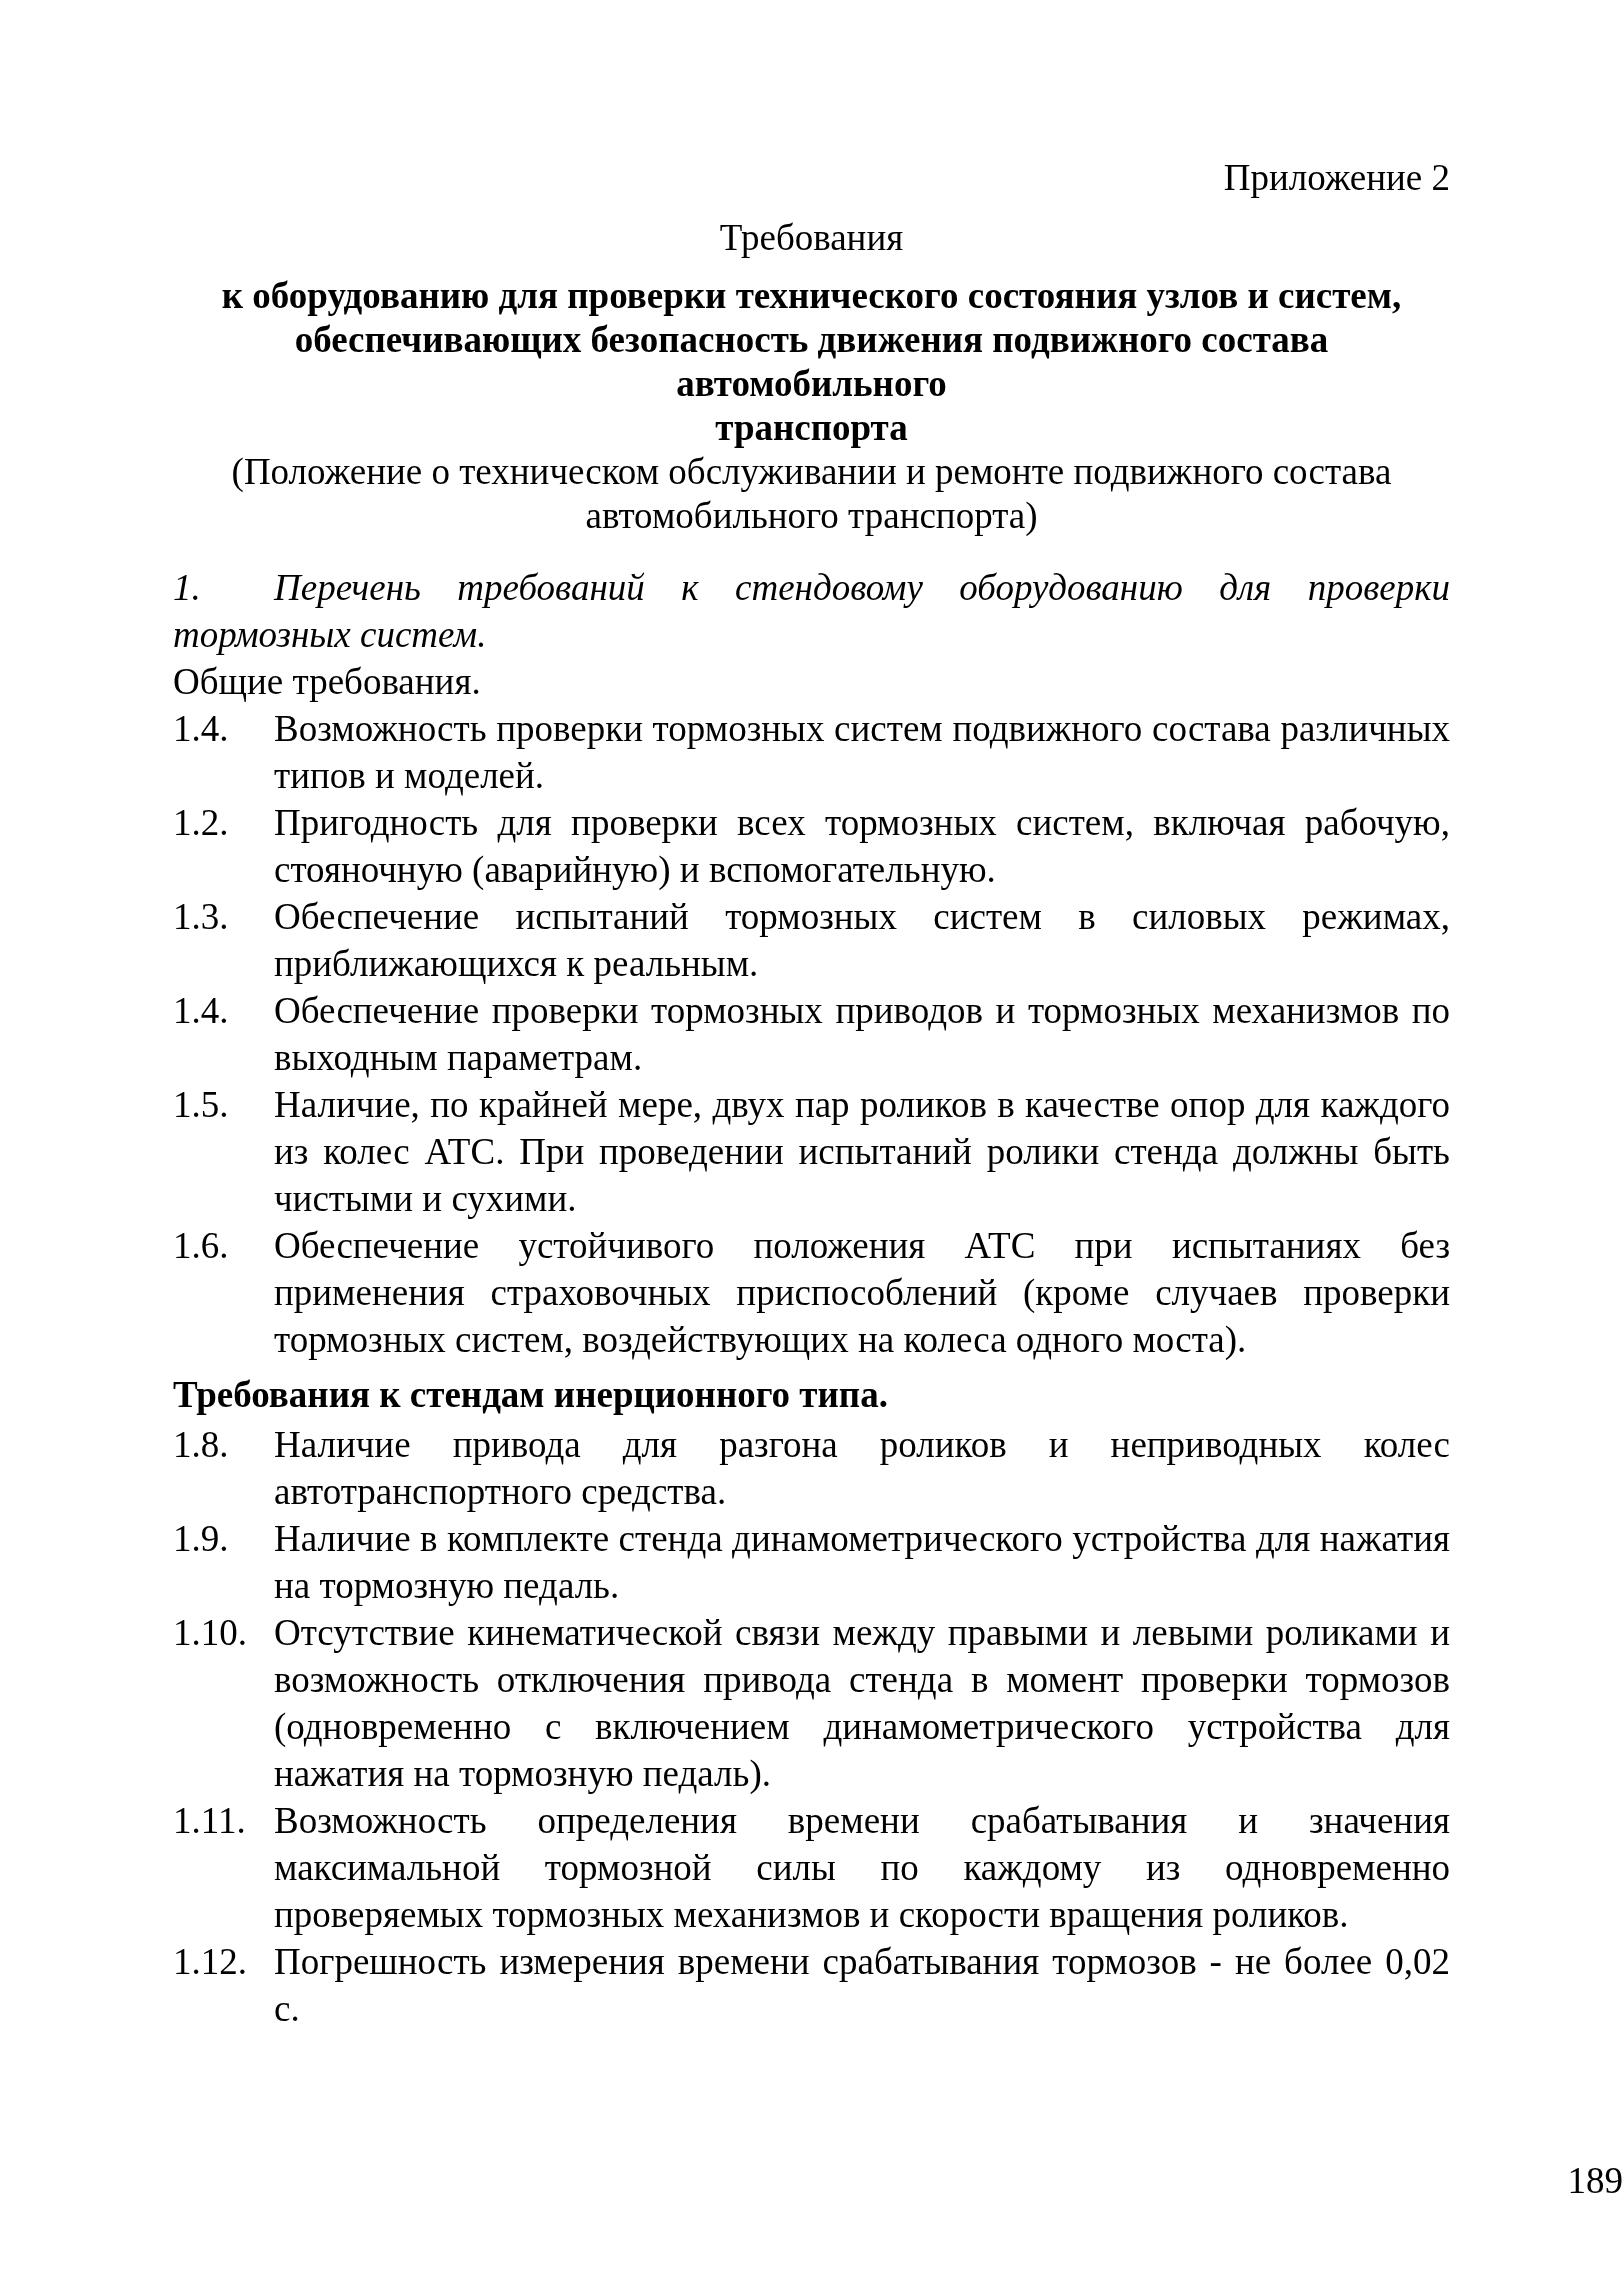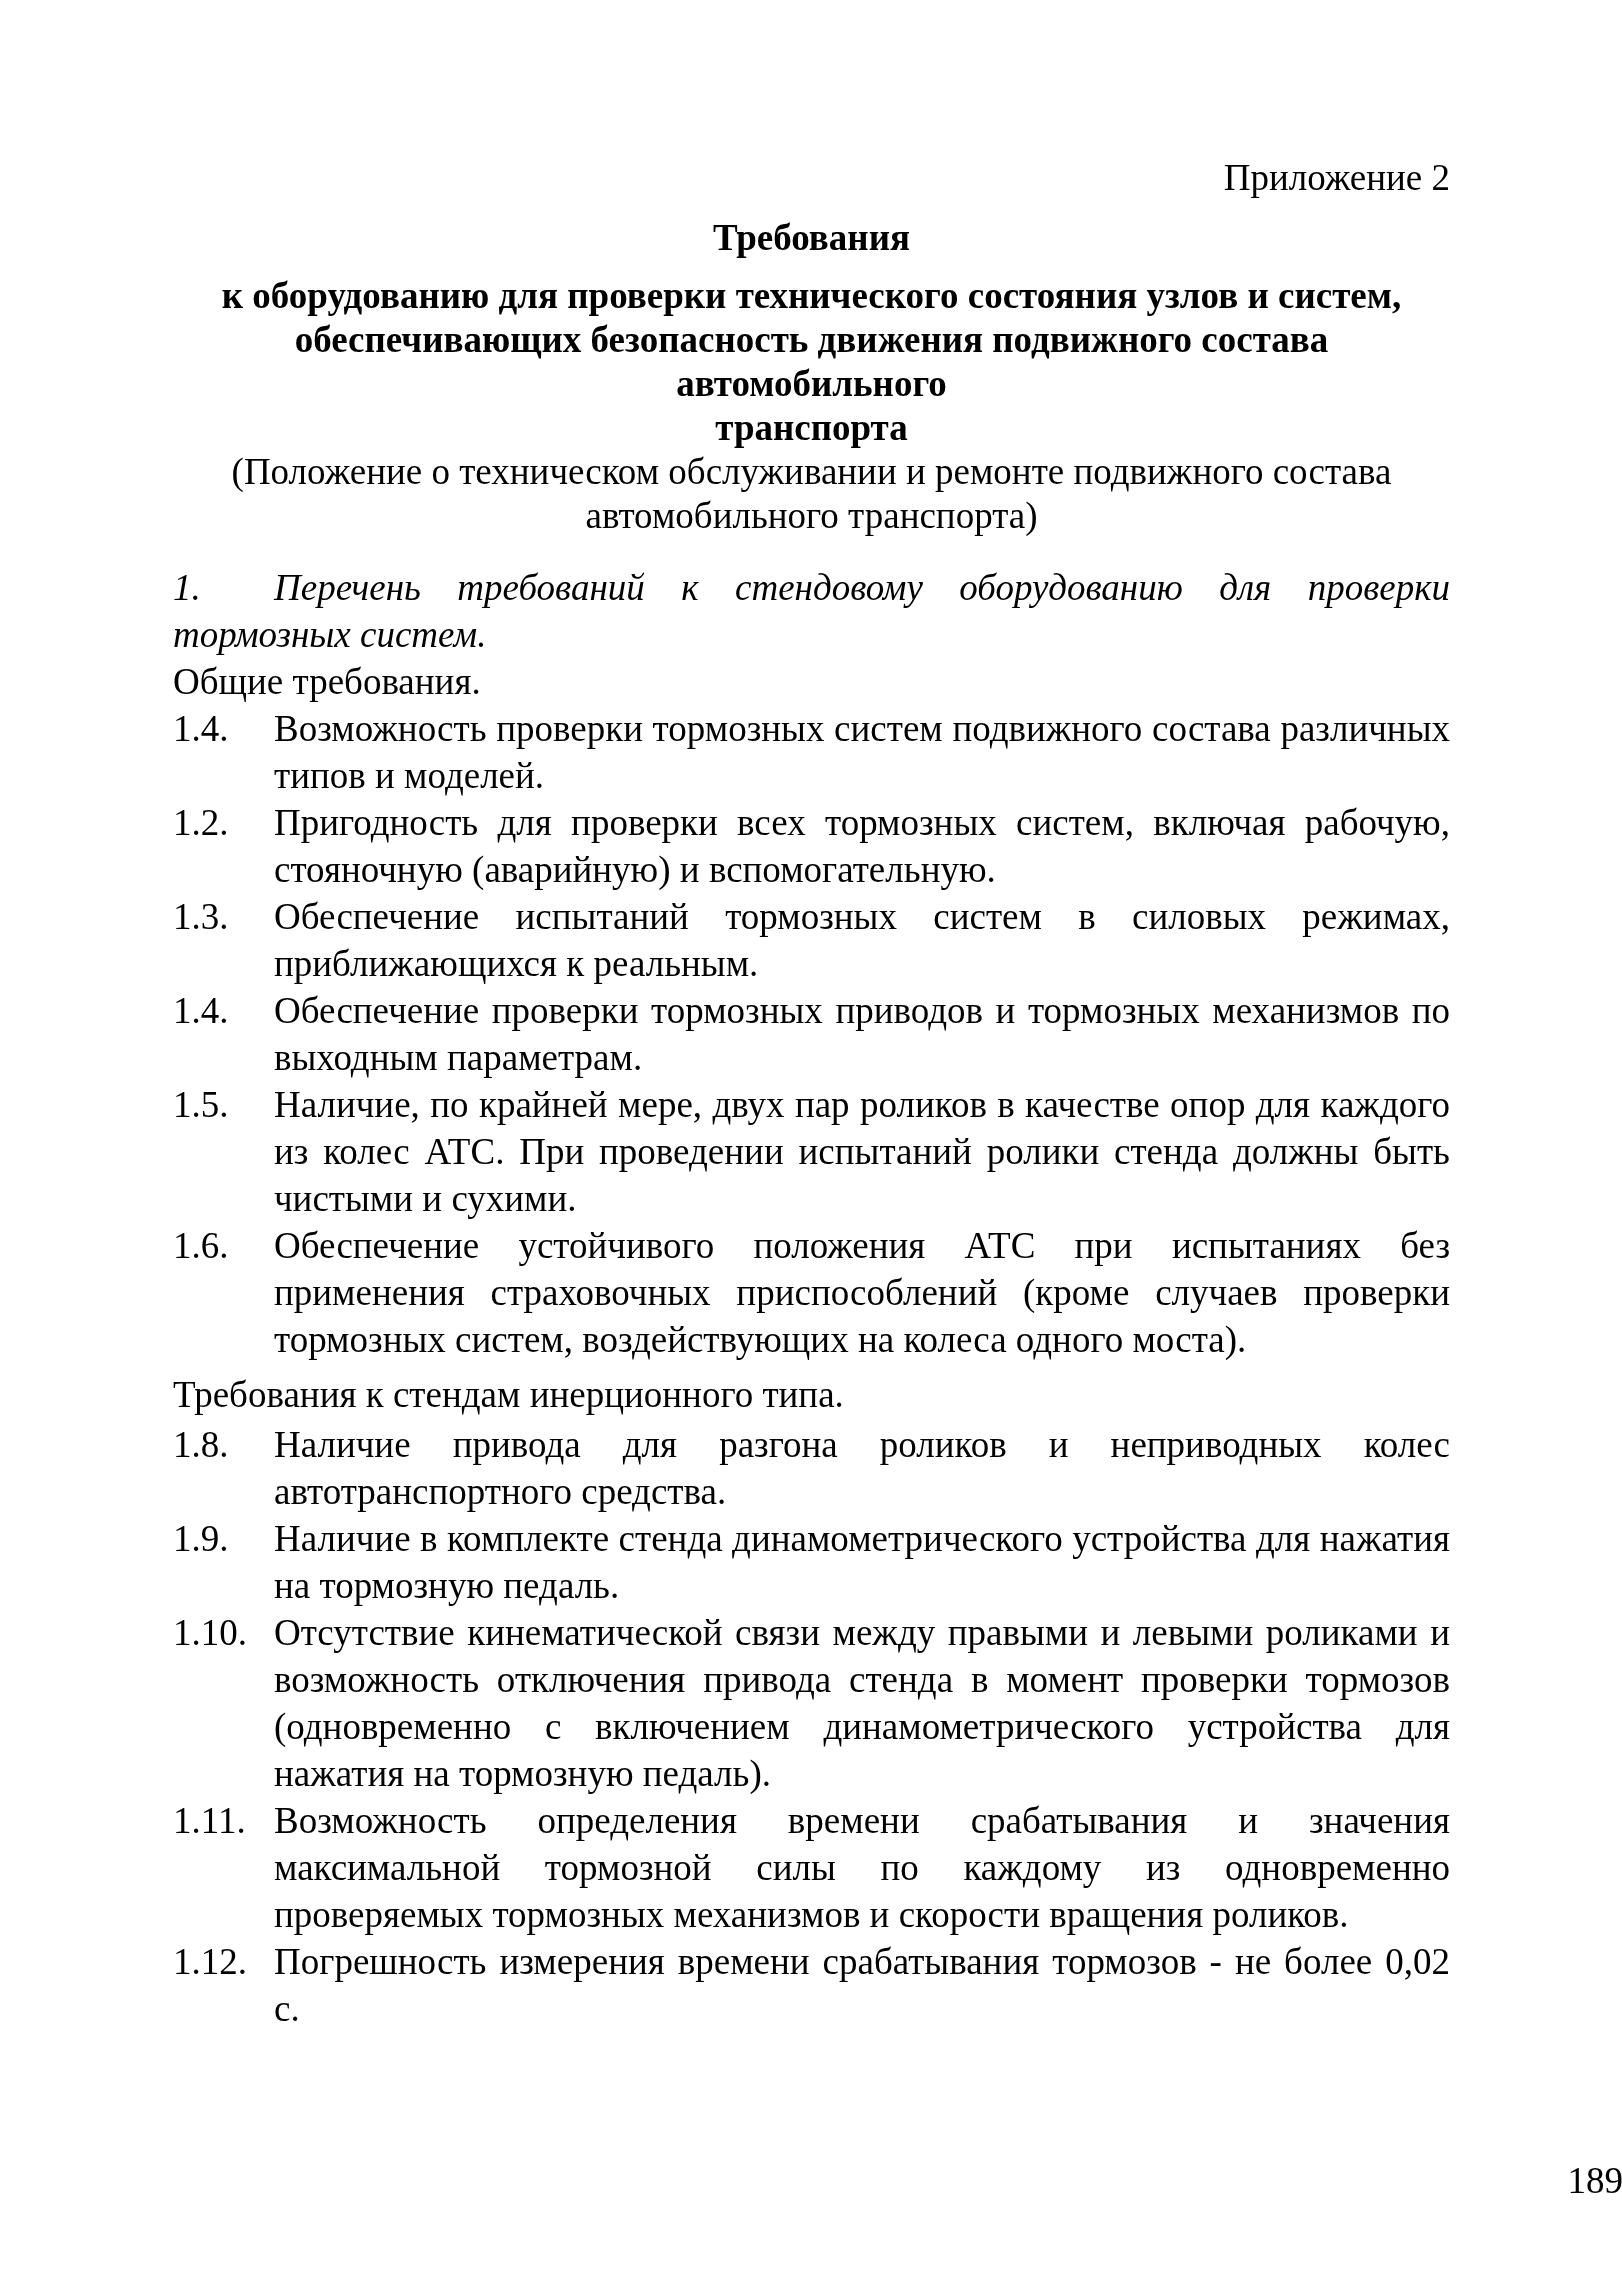--- a/index.html
+++ b/index.html
@@ -24,21 +24,21 @@
     width: 1277px;
   }
   .header { padding-top: 156px; }
   .appendix {
     text-align: right;
     line-height: 44px;
   }
   .main-title {
     margin-top: 16.4px;
     text-align: center;
-    font-weight: bold;
+    font-weight: normal;
     line-height: 44px;
   }
   .scope {
     margin-top: 13.7px;
     text-align: center;
     font-weight: bold;
     line-height: 44px;
   }
   .regulation {
     text-align: center;
@@ -65,20 +65,21 @@
   }
   .item .num {
     position: absolute;
     left: 0;
     top: 0;
   }
   .plain { text-align: justify; }
   .section-heading {
     margin-top: 7.9px !important;
     margin-bottom: 3.3px !important;
+    font-weight: bold;
   }
   .page-number {
     position: absolute;
     top: 2159px;
     left: 0;
     width: 100%;
     text-align: right;
     line-height: 44px;
   }
 </style>

